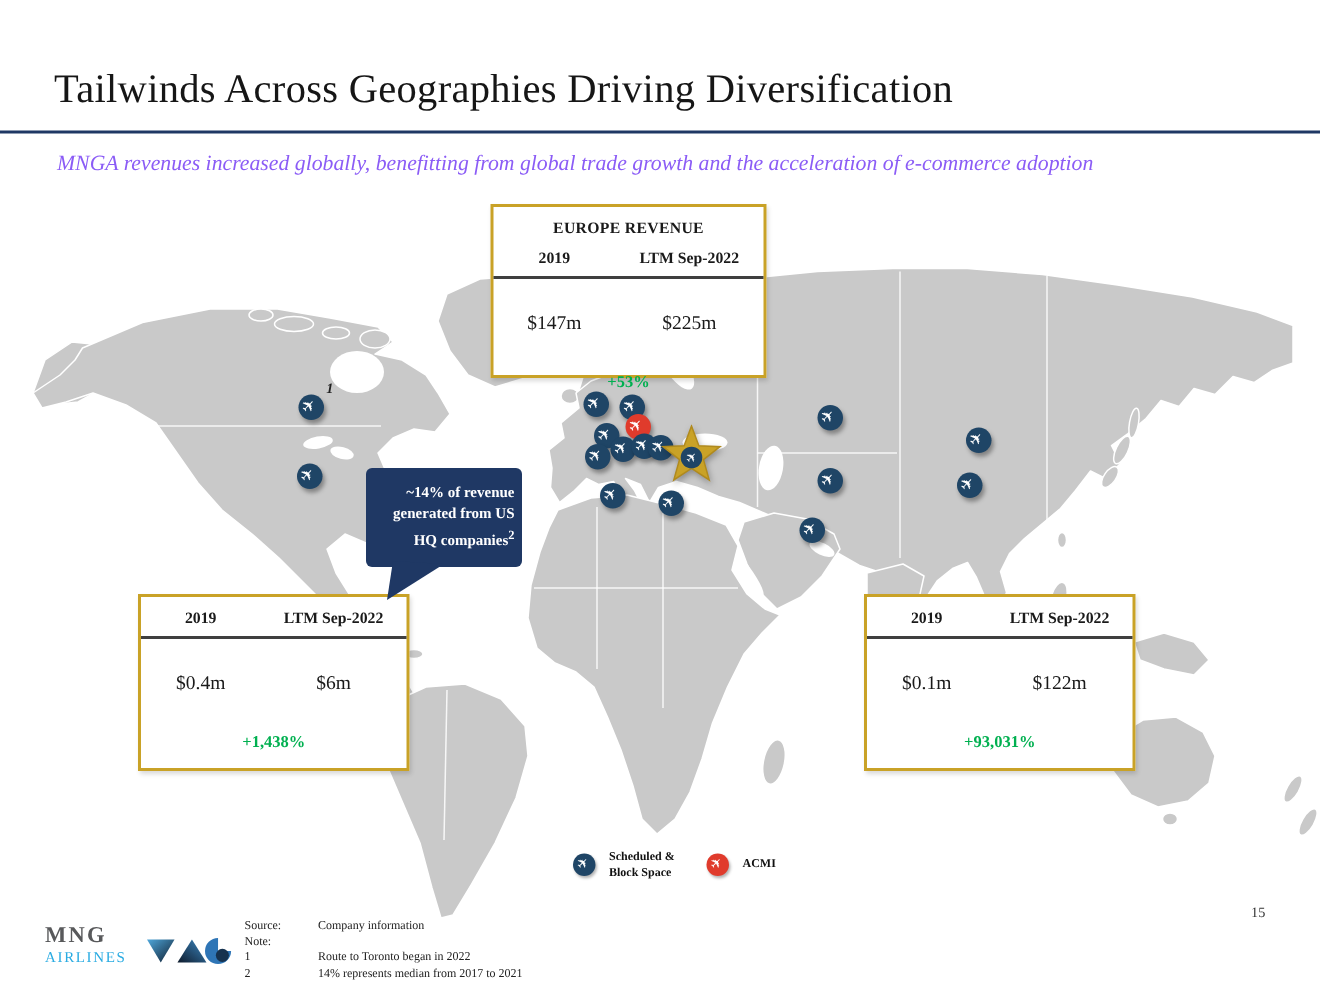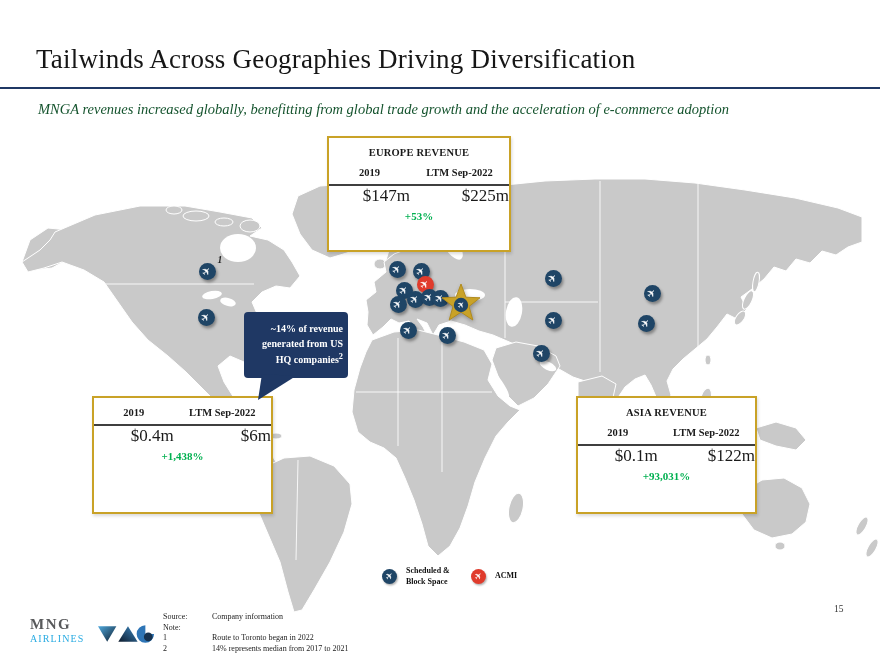--- a/index.html
+++ b/index.html
@@ -3,43 +3,43 @@
 <meta charset="utf-8">
 <style>
   html,body{margin:0;padding:0;background:#e8e8e8;}
   #slide{
     position:relative;width:880px;height:660px;background:#ffffff;
     font-family:Liberation Serif, serif;overflow:hidden;
   }
   
   .title{position:absolute;left:36px;top:44px;font-size:27px;font-weight:400;color:#161616;letter-spacing:.2px;}
   .title-rule{position:absolute;left:0;top:87px;width:880px;height:2px;background:var(--rule);}
-  .subtitle{position:absolute;left:38px;top:101px;font-size:14.5px;font-style:italic;color:#14532d;}
+  .subtitle{position:absolute;left:38px;top:101px;font-size:14.5px;font-style:italic;color:#8b5cf6;}
   
   #map-svg{position:absolute;left:0;top:0;pointer-events:none;}
   .land{fill:var(--land);stroke:#ffffff;stroke-width:1;stroke-linejoin:round;}
   .sea{fill:#ffffff;stroke:none;}
   .border{fill:none;stroke:rgba(255,255,255,.85);stroke-width:1;}
   
   .marker{position:absolute;width:17px;height:17px;border-radius:50%;
     display:flex;align-items:center;justify-content:center;
     box-shadow:1.5px 2.5px 3px rgba(0,0,0,.35);}
   .marker.scheduled{background:var(--marker-blue);}
   .marker.acmi{background:var(--marker-red);}
   .marker .plane{color:#fff;font-size:11px;line-height:1;transform:rotate(-45deg);}
   .mnote{position:absolute;left:19px;top:-8px;font-size:9.5px;font-style:italic;font-weight:700;color:#222;}
   #hub-star{position:absolute;width:42px;height:42px;filter:drop-shadow(1.5px 2.5px 2px rgba(0,0,0,.3));}
   
   .rev-table{position:absolute;background:#fff;border:2px solid var(--gold);
     box-sizing:border-box;box-shadow:1px 2px 3px rgba(0,0,0,.15);color:#1a1a1a;}
   .tbl-title{text-align:center;font-weight:700;font-size:10.5px;padding-top:9px;letter-spacing:.2px;}
   .tbl-head{display:grid;grid-template-columns:45% 55%;font-weight:700;font-size:10.5px;
     text-align:center;margin-top:9px;padding-bottom:6px;border-bottom:2px solid #3f3f3f;}
-  .tbl-vals{display:grid;grid-template-columns:45% 55%;font-size:17px;text-align:right;}
-  .tbl-growth{text-align:center;color:var(--green);font-weight:700;font-size:11px;margin-top:4px;}
+  .tbl-vals{display:grid;grid-template-columns:45% 55%;font-size:13px;text-align:center;margin-top:21px;}
+  .tbl-growth{text-align:center;color:var(--green);font-weight:700;font-size:11px;margin-top:26px;}
   
   .callout{position:absolute;left:244px;top:312px;width:104px;height:66px;background:var(--navy);
     color:#fff;border-radius:4px;display:flex;align-items:center;justify-content:center;
     text-align:right;font-weight:700;font-size:10px;line-height:1.45;padding:2px 5px;box-sizing:border-box;}
   #callout-tail{position:absolute;left:248px;top:374px;}
   
   .legend{position:absolute;left:382px;top:566px;display:flex;align-items:center;gap:9px;}
   .legend .lmarker{width:15px;height:15px;border-radius:50%;display:flex;align-items:center;justify-content:center;
     box-shadow:1px 1.5px 2px rgba(0,0,0,.3);flex:0 0 auto;}
   .legend .lmarker .plane{color:#fff;font-size:9.5px;line-height:1;transform:rotate(-45deg);}
@@ -216,21 +216,20 @@
       <span>LTM Sep-2022</span>
     </div>
     <div class="tbl-vals">
       <span>$0.4m</span>
       <span>$6m</span>
     </div>
     <div class="tbl-growth">+1,438%</div>
   </div>
 
   <div class="rev-table" style="left:576px;top:396px;width:181px;height:118px;">
-    <div class="tbl-title">ASIA REVENUE</div>
     <div class="tbl-head">
       <span>2019</span>
       <span>LTM Sep-2022</span>
     </div>
     <div class="tbl-vals">
       <span>$0.1m</span>
       <span>$122m</span>
     </div>
     <div class="tbl-growth">+93,031%</div>
   </div>

